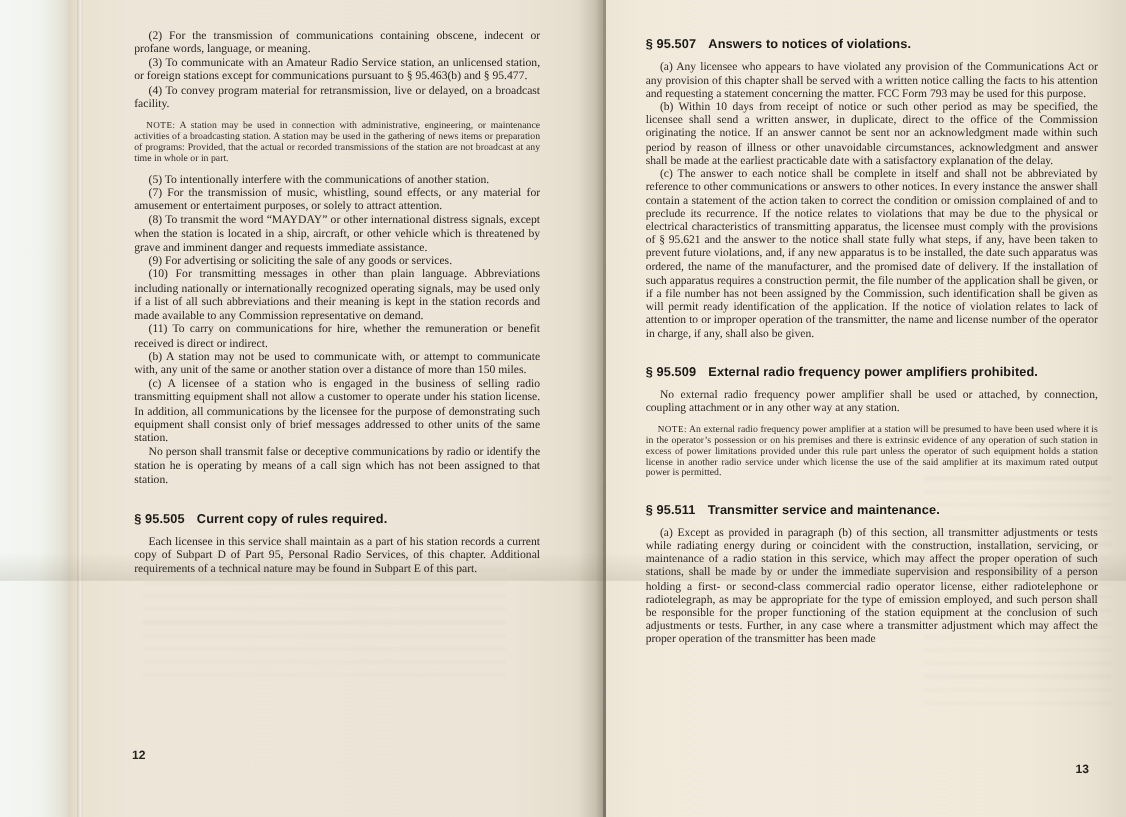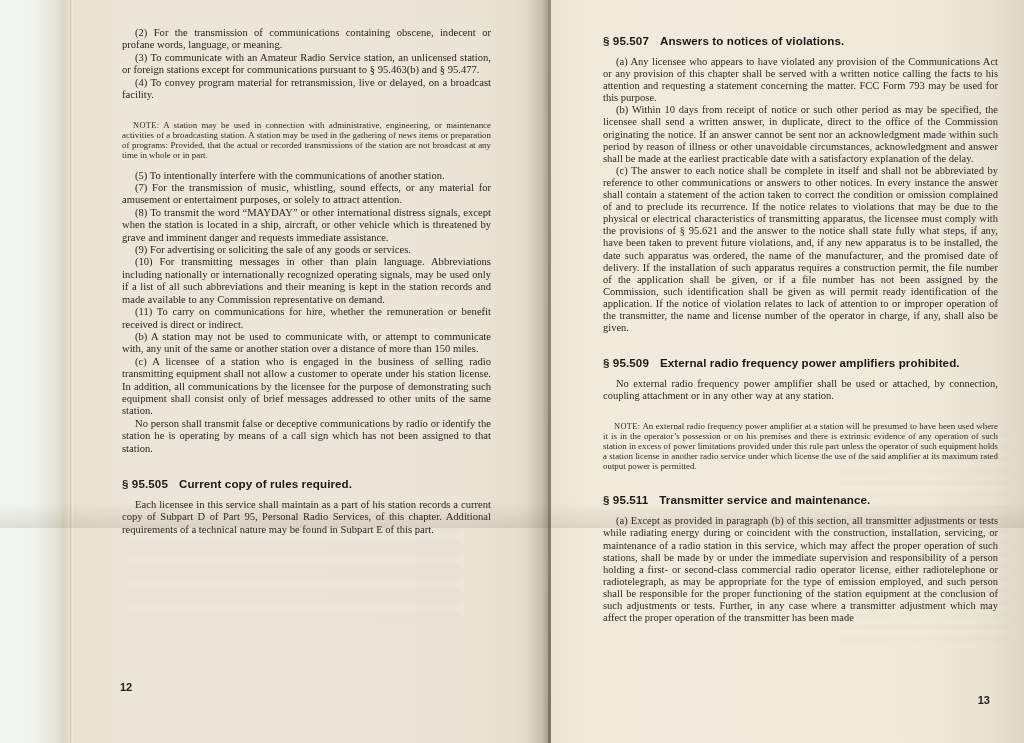--- a/index.html
+++ b/index.html
@@ -38,21 +38,21 @@
     position:absolute;left:548px;top:0;width:3px;height:743px;
     background:linear-gradient(180deg,#958f80 0%,#8d8778 40%,#7d7668 100%);
   }
 
   
   .page-right{
     position:absolute;left:551px;top:0;width:473px;height:743px;
     background:linear-gradient(90deg,#ece5d5 0px,#f1ead briefly 0,#f1eadb 35px,#f2ebdd 120px,#f0e9da 380px,#e9e2d3 440px,#ded7c8 473px);
     background:linear-gradient(90deg,#ece5d5 0px,#f1eadb 35px,#f2ebdd 120px,#f0e9da 380px,#e9e2d3 440px,#ded7c8 473px);
     box-sizing:border-box;
-    padding:34px 26px 0 52px;
+    padding:34px 26px 0 36px;
   }
 
   .bottom-shade{
     position:absolute;left:0;bottom:0;width:1024px;height:26px;
     background:linear-gradient(180deg,rgba(95,85,65,0) 0%,rgba(95,85,65,0.14) 100%);
     pointer-events:none;
   }
   .ghost{
     position:absolute;pointer-events:none;opacity:0.05;filter:blur(1.5px);
     background:repeating-linear-gradient(0deg,#6b6458 0 2px,transparent 2px 12px);
@@ -62,21 +62,21 @@
 
   
   .para{
     margin:0;
     font-size:10.6px;line-height:12.4px;
     text-align:justify;text-indent:13px;
     color:#272420;
   }
   .page-right .para{font-size:10.5px;line-height:12.1px;color:#2b2723;}
   .note{
-    margin:20px 0 9px 0;
+    margin:8px 0 9px 0;
     font-size:8.9px;line-height:9.8px;
     text-align:justify;text-indent:11px;
     color:#2e2a25;
   }
   .note-label{letter-spacing:0.4px;font-size:8.3px;}
   .sec{
     margin:22px 0 9px 0;
     font-family:"Liberation Sans", sans-serif;
     font-weight:700;font-size:11.6px;line-height:13px;
     color:#1b1916;letter-spacing:0.1px;

